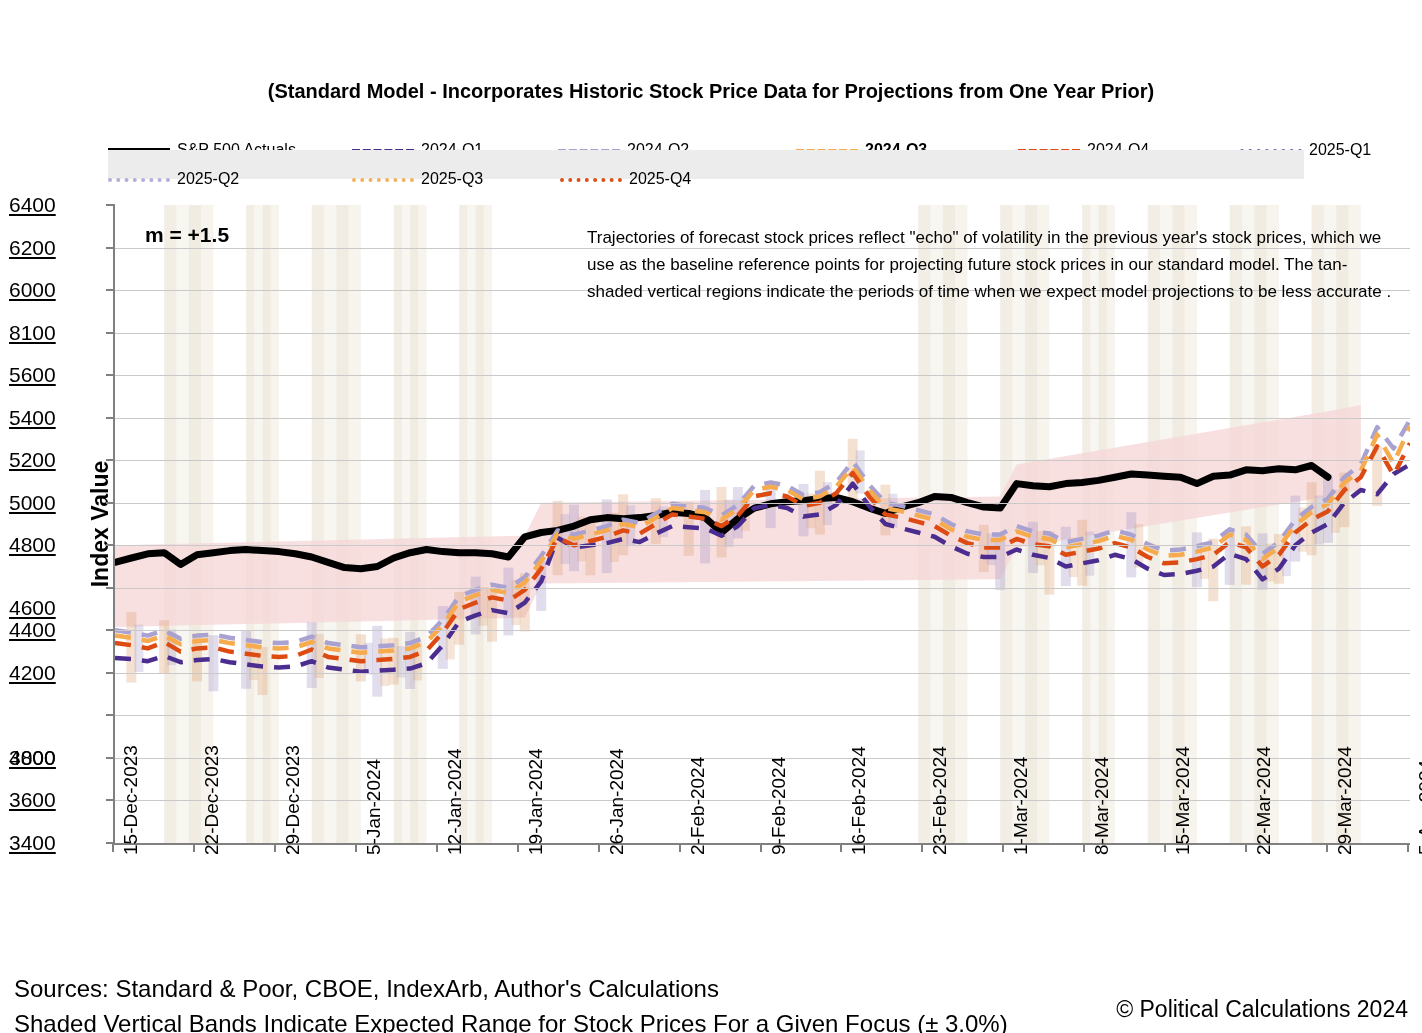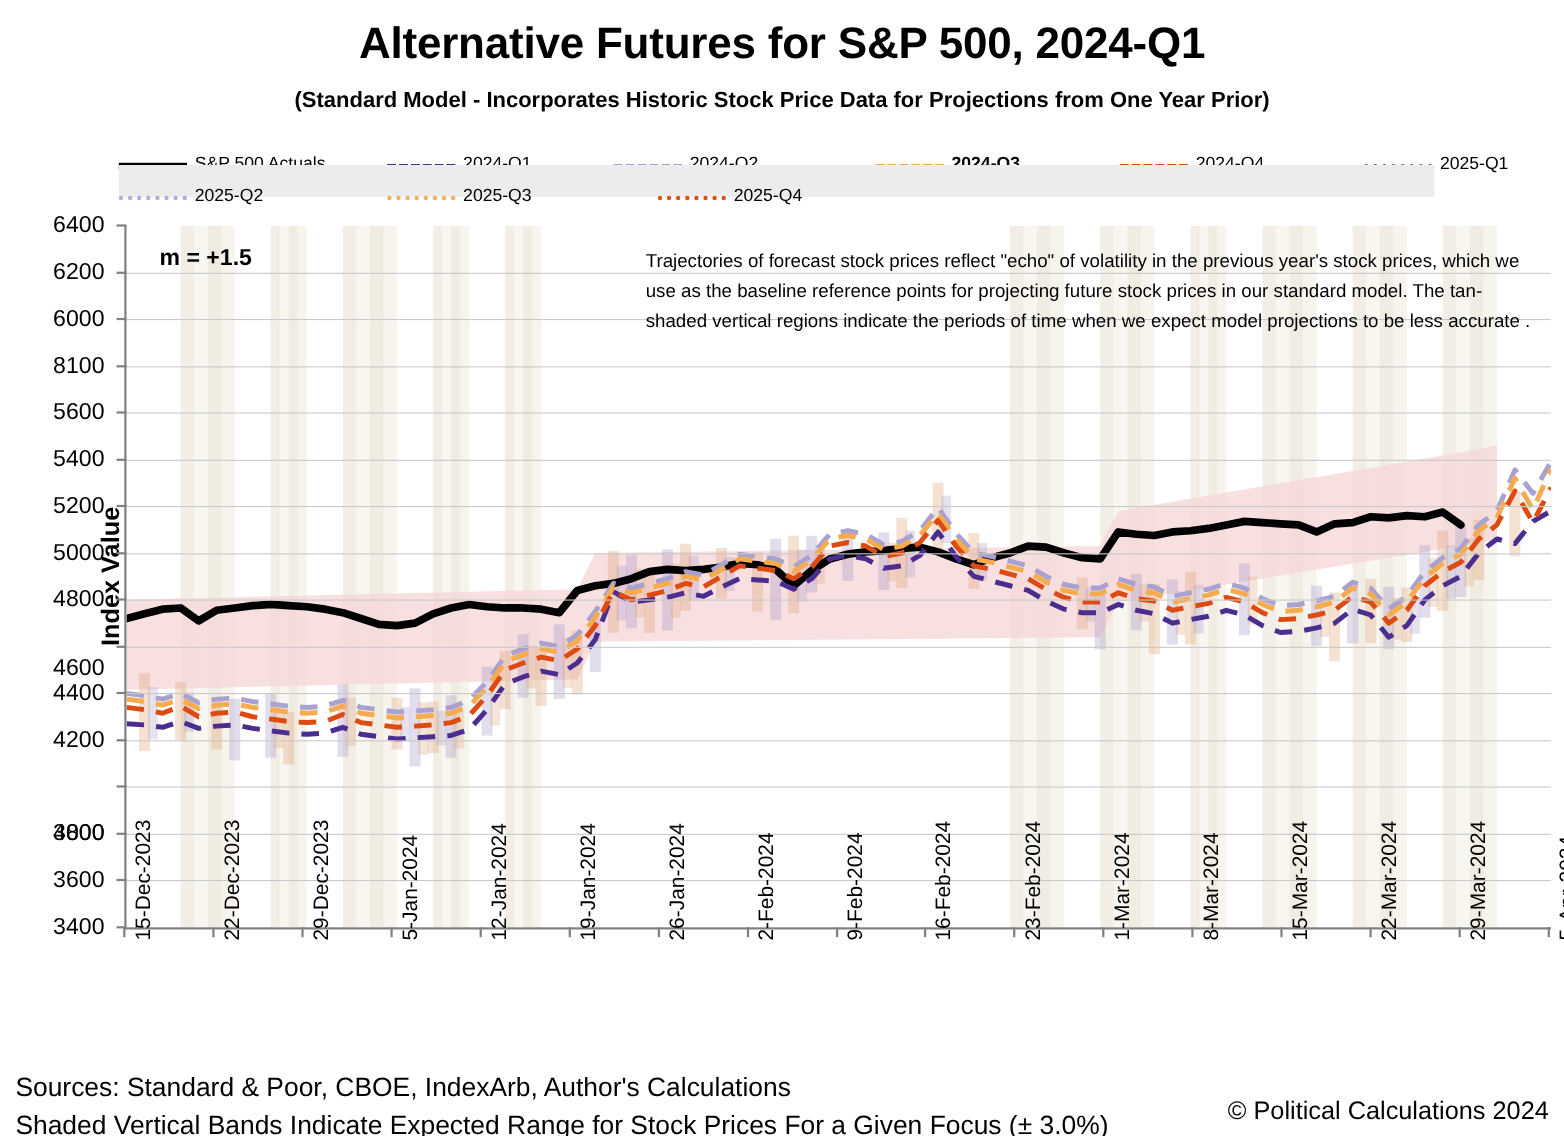--- a/index.html
+++ b/index.html
@@ -54,21 +54,21 @@
     border-left:2px solid #808080;
     box-sizing:content-box;
   }
   .plot-inner{position:absolute;inset:0;overflow:hidden;}
   .axis-bottom{
     position:absolute;left:113px;top:843px;width:1297px;height:2px;background:#808080;
   }
   .gridline{position:absolute;left:0;width:100%;height:1px;background:#c9c9c9;}
   .ytick{position:absolute;left:-9px;width:9px;height:2px;background:#808080;}
   .y-lab{
-    position:absolute;width:86px;text-align:right;font-size:21px;line-height:1;
+    position:absolute;width:86px;text-align:left;font-size:21px;line-height:1;text-decoration:underline;
   }
   .axis-title{
     position:absolute;left:-78px;top:50%;
     transform:translateY(-50%) rotate(-90deg);
     transform-origin:center center;
     font-size:23px;font-weight:bold;white-space:nowrap;
   }
   .xtick{position:absolute;top:843px;width:2px;height:9px;background:#808080;}
   .x-lab{
     position:absolute;font-size:19px;white-space:nowrap;
@@ -98,21 +98,20 @@
   .copy{
     position:absolute;right:14px;top:996px;font-size:23px;
   }
   svg{display:block;}
 </style>
 </head>
 <body>
 
 <div id="chart-root">
 
-  <div class="title">Alternative Futures for S&amp;P 500, 2024-Q1</div>
   <div class="subtitle">(Standard Model - Incorporates Historic Stock Price Data for Projections from One Year Prior)</div>
 
   <div class="legend">
     <div class="legend-row r1" id="legend-row-1">
         <div class="legend-item" style="position: absolute; left: 0px;">
           <span class="lg-swatch lg-solid" style="color: rgb(0, 0, 0);">
             <i></i>
           </span>
           <span>S&amp;P 500 Actuals</span>
         </div>
@@ -153,21 +152,21 @@
             <i></i>
           </span>
           <span>2025-Q2</span>
         </div>
         <div class="legend-item" style="position: absolute; left: 244px;">
           <span class="lg-swatch lg-dot" style="color: rgb(245, 176, 90);">
             <i></i>
           </span>
           <span>2025-Q3</span>
         </div>
-        <div class="legend-item" style="position: absolute; left: 490px;">
+        <div class="legend-item" style="position: absolute; left: 452px;">
           <span class="lg-swatch lg-dot" style="color: rgb(221, 80, 22);">
             <i></i>
           </span>
           <span>2025-Q4</span>
         </div>
       </div>
   </div>
 
   <div class="plot" id="plot">
     <div class="axis-title">Index Value</div>

